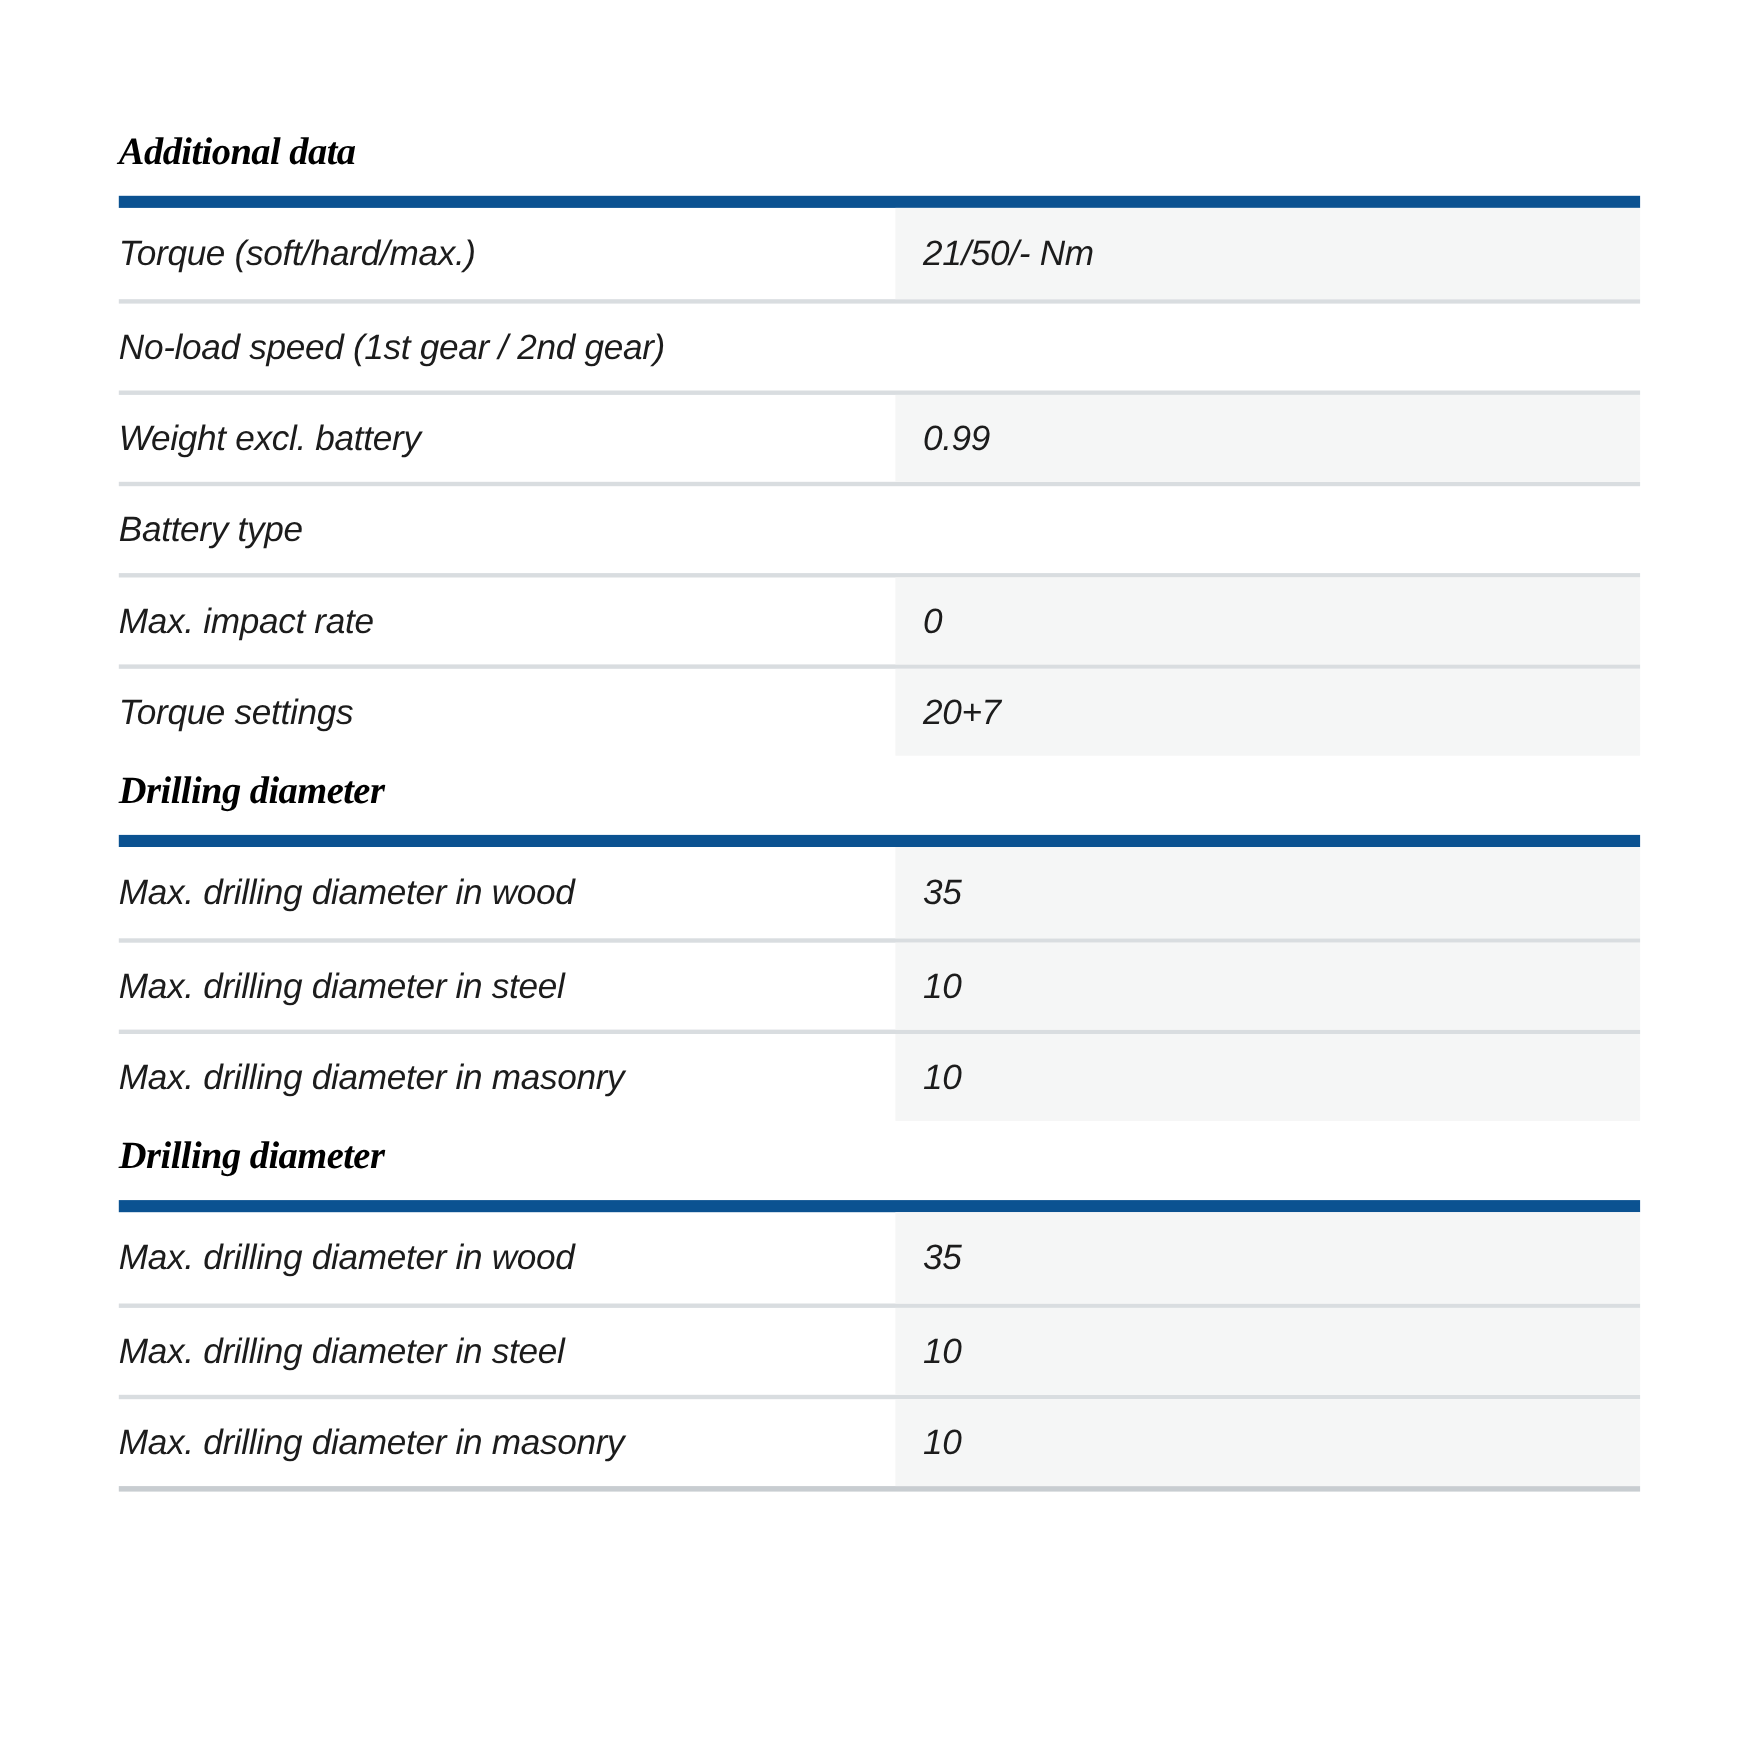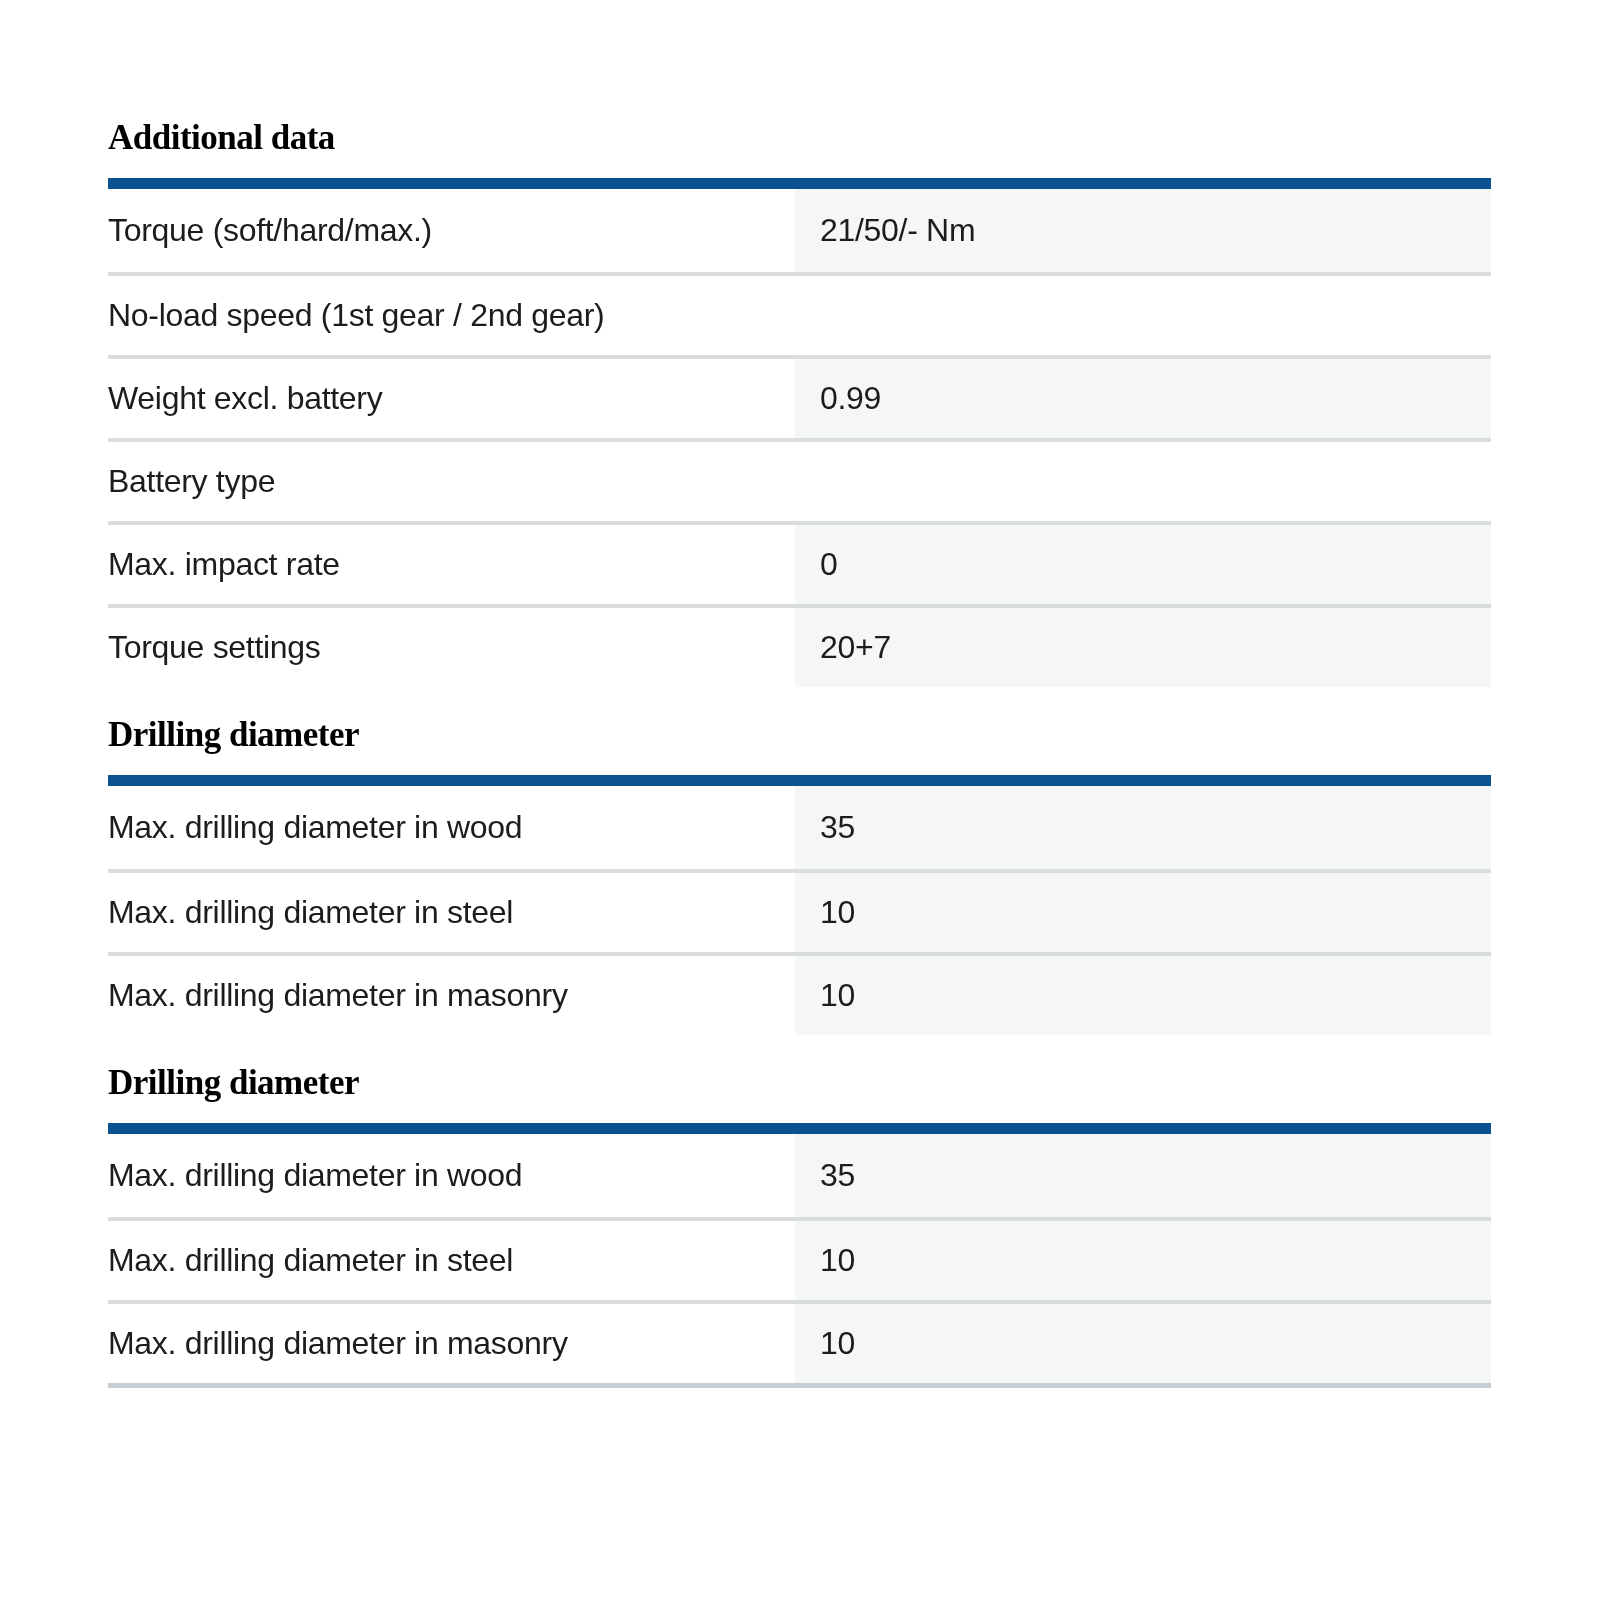--- a/index.html
+++ b/index.html
@@ -18,41 +18,43 @@
     background: var(--pagebg);
   }
   body {
     width: 1600px;
     height: 1600px;
     font-family: "Liberation Sans", sans-serif;
     overflow: hidden;
   }
   .doc {
     padding: 118px 109px 0 108px;
+    font-style: italic;
   }
-  .spec-section + .spec-section { margin-top: 28px; }
+  .spec-section + .spec-section { margin-top: 12px; }
   .section-title {
     margin: 0 0 20px 0;
     font-family: "Liberation Serif", serif;
     font-weight: bold;
     font-size: 35px;
     line-height: 40px;
     letter-spacing: -0.5px;
     color: var(--headtext);
   }
   .accent-bar {
     height: 11px;
     background: var(--accent);
   }
   .rows { width: 100%; }
   .row {
     display: flex;
     align-items: stretch;
     min-height: 83px;
     border-top: 4px solid var(--sep);
+    gap: 19px;
   }
   .rows .row:first-child { border-top: none; }
   .spec-section.closed .rows { border-bottom: 5px solid var(--endline); }
   .label {
     flex: none;
     width: 687px;
     display: flex;
     align-items: center;
     font-size: 32px;
     letter-spacing: -0.3px;

